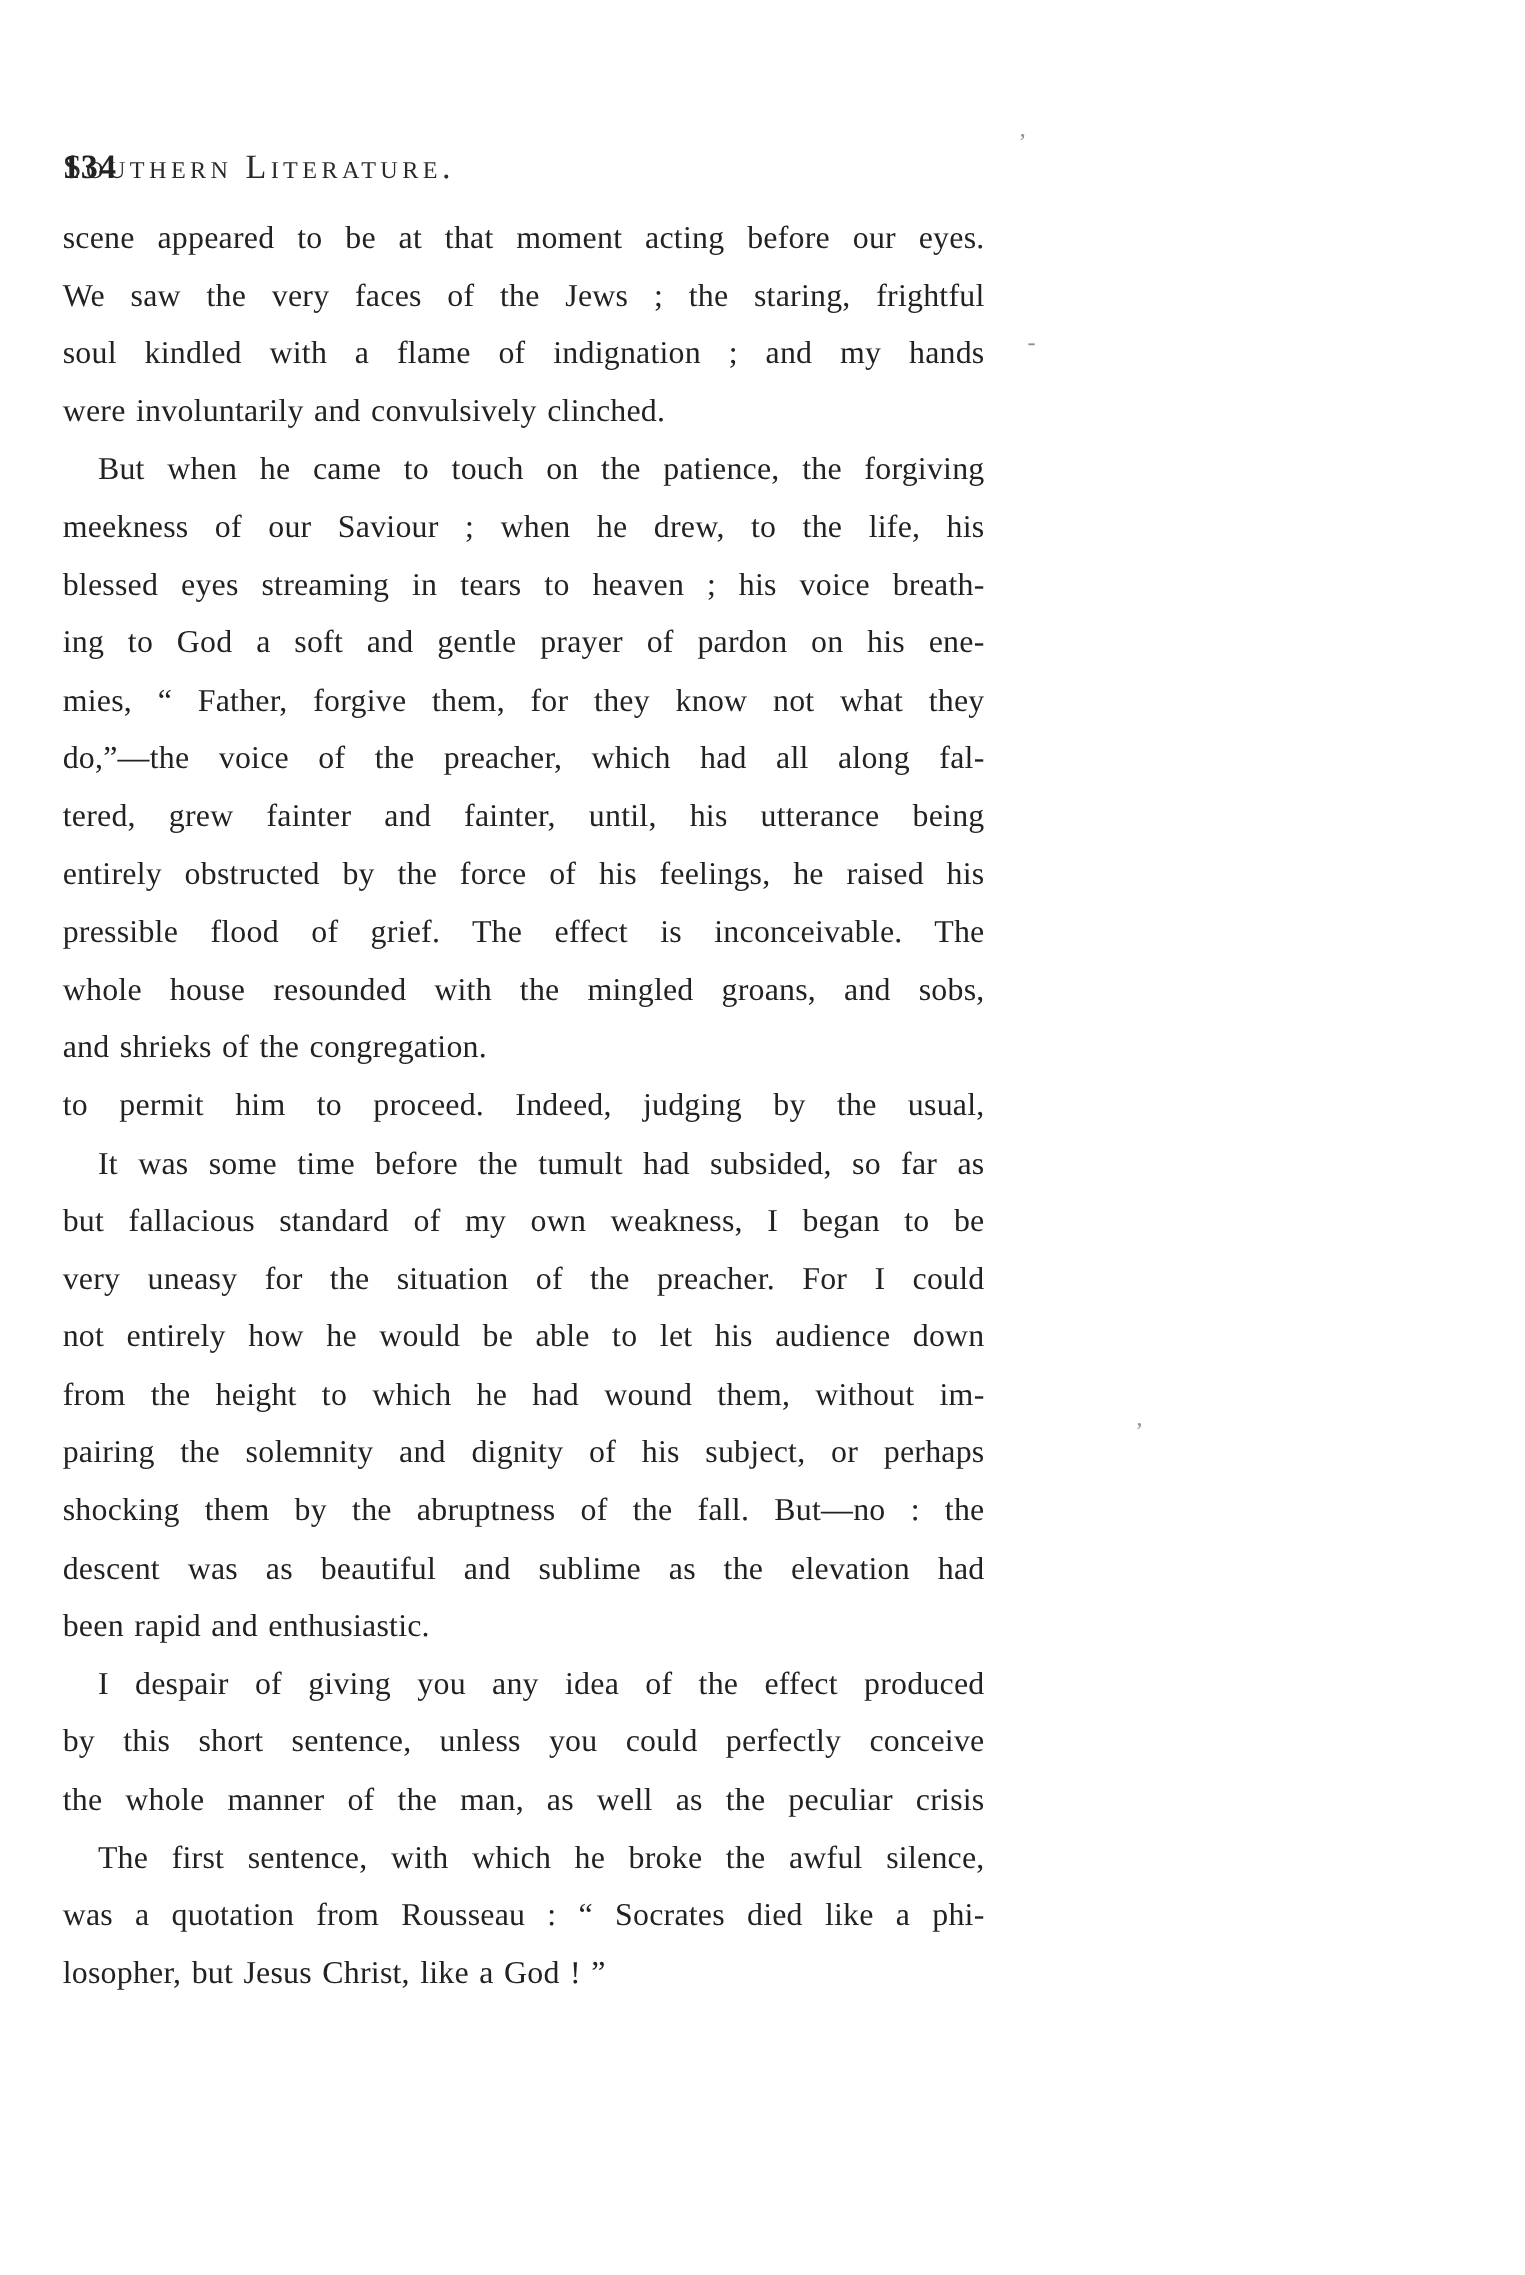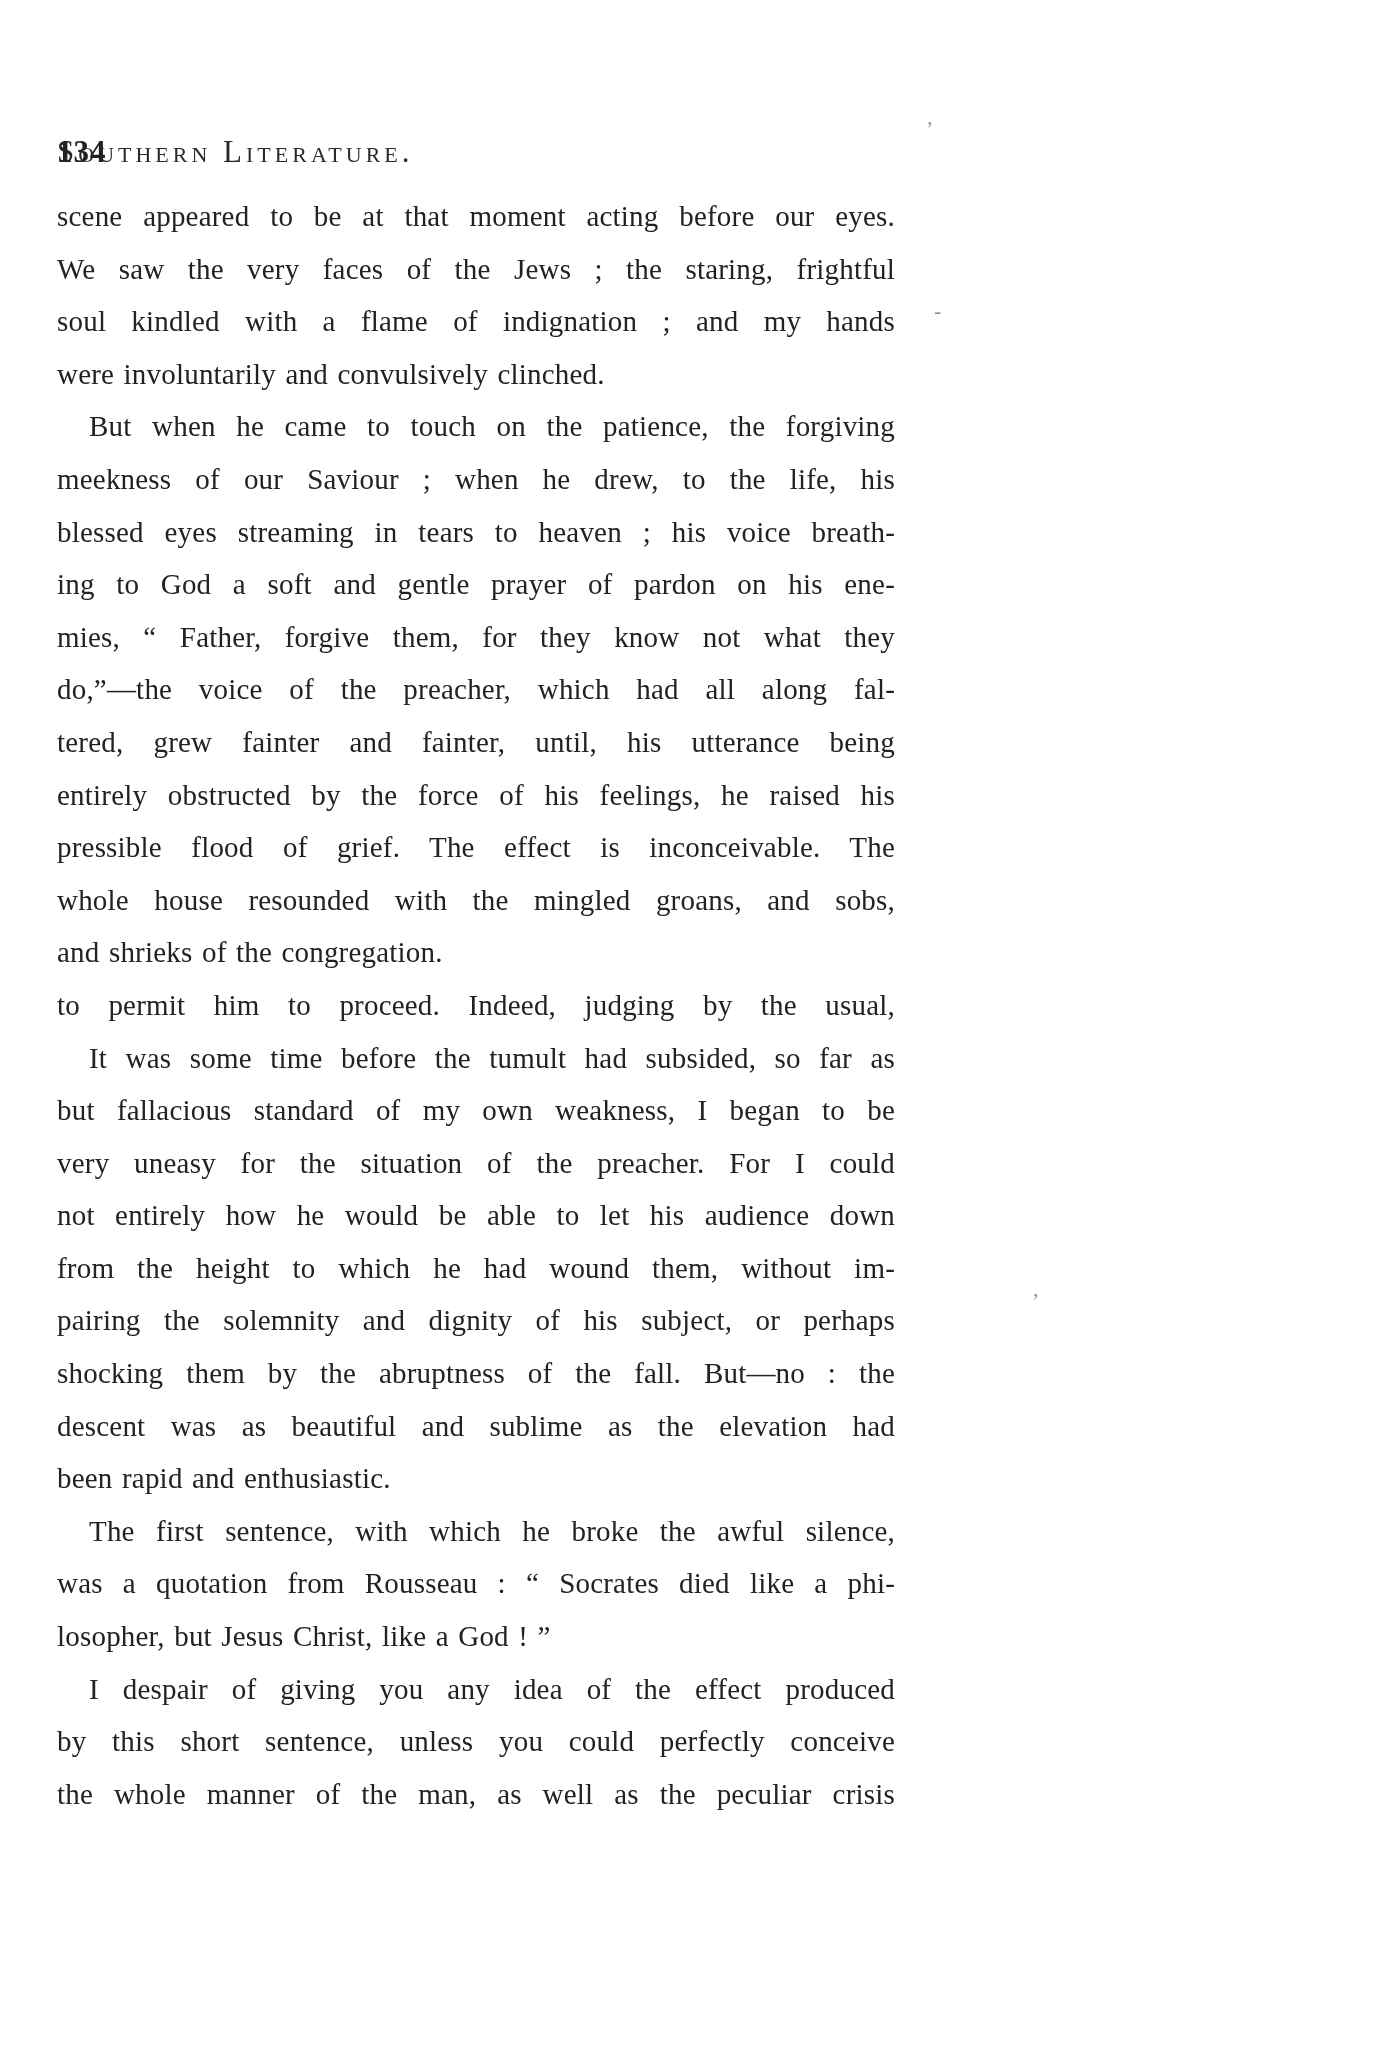--- a/index.html
+++ b/index.html
@@ -111,28 +111,28 @@
         <div class="line">but fallacious standard of my own weakness, I began to be</div>
         <div class="line">very uneasy for the situation of the preacher. For I could</div>
         <div class="line">not entirely how he would be able to let his audience down</div>
         <div class="line">from the height to which he had wound them, without im-</div>
         <div class="line">pairing the solemnity and dignity of his subject, or perhaps</div>
         <div class="line">shocking them by the abruptness of the fall. But—no : the</div>
         <div class="line">descent was as beautiful and sublime as the elevation had</div>
         <div class="line last">been rapid and enthusiastic.</div>
       </div>
       <div class="paragraph">
+        <div class="line indent">I despair of giving you any idea of the effect produced</div>
+        <div class="line">by this short sentence, unless you could perfectly conceive</div>
+        <div class="line">the whole manner of the man, as well as the peculiar crisis</div>
+      </div>
+      <div class="paragraph">
         <div class="line indent">The first sentence, with which he broke the awful silence,</div>
         <div class="line">was a quotation from Rousseau : “ Socrates died like a phi-</div>
         <div class="line last">losopher, but Jesus Christ, like a God ! ”</div>
-      </div>
-      <div class="paragraph">
-        <div class="line indent">I despair of giving you any idea of the effect produced</div>
-        <div class="line">by this short sentence, unless you could perfectly conceive</div>
-        <div class="line">the whole manner of the man, as well as the peculiar crisis</div>
       </div>
     </div>
 
   <span class="speck speck-1">’</span>
   <span class="speck speck-2">-</span>
   <span class="speck speck-3">’</span>
 
 </div>
 
 </body></html>

